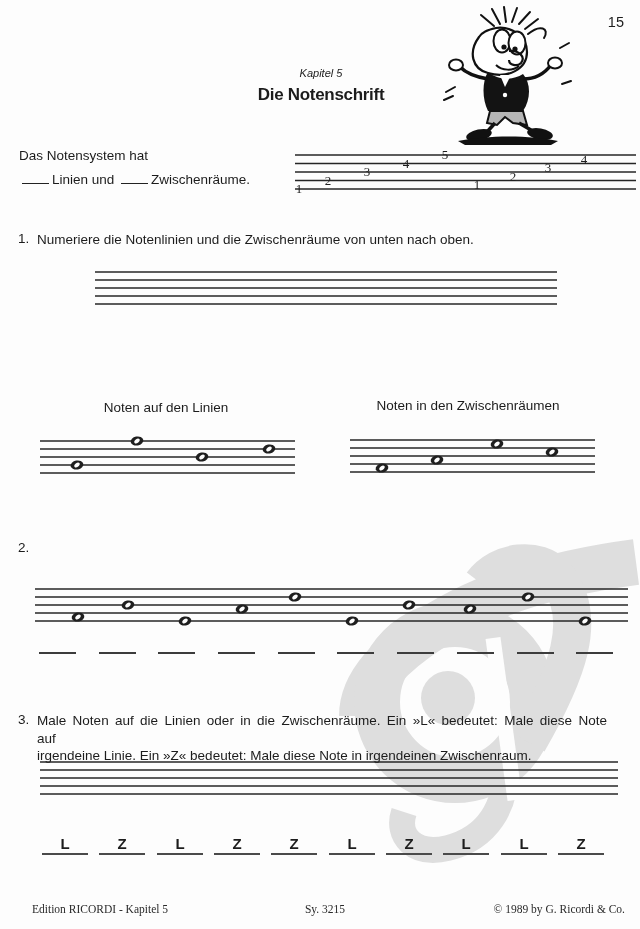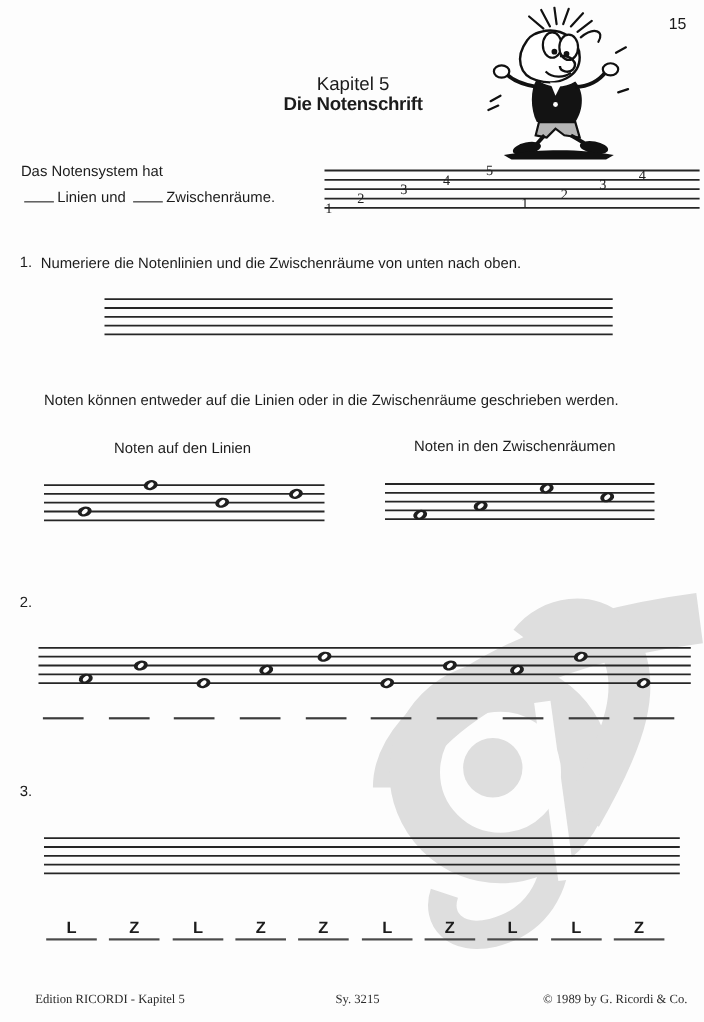--- a/index.html
+++ b/index.html
@@ -4,21 +4,21 @@
 <style>
   html,body{margin:0;padding:0;background:#e9e9e9;}
   #page{
     position:relative;width:640px;height:929px;margin:0 auto;
     background:#fdfdfd;overflow:hidden;
     font-family:"Liberation Sans",sans-serif;color:#1c1c1c;
   }
   .abs{position:absolute;}
   .ctr{transform:translateX(-50%);white-space:nowrap;}
   #page-number{top:14px;right:16px;font-size:14.5px;}
-  #chapter{top:67px;left:321px;font-size:17px;}
+  #chapter{top:67px;left:321px;font-size:11px;font-style:italic;}
   #main-title{top:85px;left:321px;font-size:17px;font-weight:bold;letter-spacing:-0.3px;}
   .bodytext{font-size:13.5px;line-height:17.5px;}
   .blank{display:inline-block;width:27px;height:11px;border-bottom:1.7px solid #222;margin:0 3px;}
   .exnum{font-size:13.5px;}
   .staff-svg{position:absolute;}
   .dash{position:absolute;width:37px;border-top:2px solid #3c3c3c;height:0;}
   .slot-letter{position:absolute;width:46px;text-align:center;font-size:15px;font-weight:bold;}
   .slot-line{position:absolute;width:46px;border-top:2px solid #4a4a4a;height:0;}
   .footer{font-family:"Liberation Serif",serif;font-size:11.5px;color:#2a2a2a;}
   #watermark{position:absolute;left:0;top:0;z-index:0;}
@@ -85,40 +85,43 @@
 
     <div class="abs bodytext" style="left:19px;top:147px">Das Notensystem hat</div>
     <div class="abs bodytext" style="left:19px;top:171px">
       <span class="blank"></span><span>Linien und</span>
       <span class="blank"></span><span>Zwischenräume.</span>
     </div>
 
     <div class="abs exnum" style="left:18px;top:231px">1.</div>
     <div class="abs bodytext" style="left:37px;top:231px;width:560px">Numeriere die Notenlinien und die Zwischenräume von unten nach oben.</div>
 
-    <div class="abs bodytext" style="left:40px;top:355px;width:580px">Noten können entweder auf die Linien oder in die Zwischenräume geschrieben werden.</div>
 
     <div class="abs bodytext ctr" style="left:166px;top:399px">Noten auf den Linien</div>
     <div class="abs bodytext ctr" style="left:468px;top:397px">Noten in den Zwischenräumen</div>
 
     <div class="abs exnum" style="left:18px;top:540px">2.</div>
     <div id="ex2-blanks">
         <div class="dash" style="left: 38.5px; top: 652px;"></div>
         <div class="dash" style="left: 98.5px; top: 652px;"></div>
         <div class="dash" style="left: 157.5px; top: 652px;"></div>
         <div class="dash" style="left: 217.5px; top: 652px;"></div>
         <div class="dash" style="left: 277.5px; top: 652px;"></div>
         <div class="dash" style="left: 336.5px; top: 652px;"></div>
         <div class="dash" style="left: 396.5px; top: 652px;"></div>
         <div class="dash" style="left: 456.5px; top: 652px;"></div>
         <div class="dash" style="left: 516.5px; top: 652px;"></div>
         <div class="dash" style="left: 575.5px; top: 652px;"></div>
       </div>
 
     <div class="abs exnum" style="left:18px;top:712px">3.</div>
+    <div class="abs bodytext" style="left:37px;top:712px;width:590px">
+      <span style="display:block;word-spacing:2.6px">Male Noten auf die Linien oder in die Zwischenräume. Ein »L« bedeutet: Male diese Note auf</span>
+      <span style="display:block">irgendeine Linie. Ein »Z« bedeutet: Male diese Note in irgendeinen Zwischenraum.</span>
+    </div>
     <div id="ex3-slots">
         <div class="slot-letter" style="left: 42px; top: 835px;">L</div>
         <div class="slot-line" style="left: 42px; top: 853px;"></div>
         <div class="slot-letter" style="left: 99px; top: 835px;">Z</div>
         <div class="slot-line" style="left: 99px; top: 853px;"></div>
         <div class="slot-letter" style="left: 157px; top: 835px;">L</div>
         <div class="slot-line" style="left: 157px; top: 853px;"></div>
         <div class="slot-letter" style="left: 214px; top: 835px;">Z</div>
         <div class="slot-line" style="left: 214px; top: 853px;"></div>
         <div class="slot-letter" style="left: 271px; top: 835px;">Z</div>

